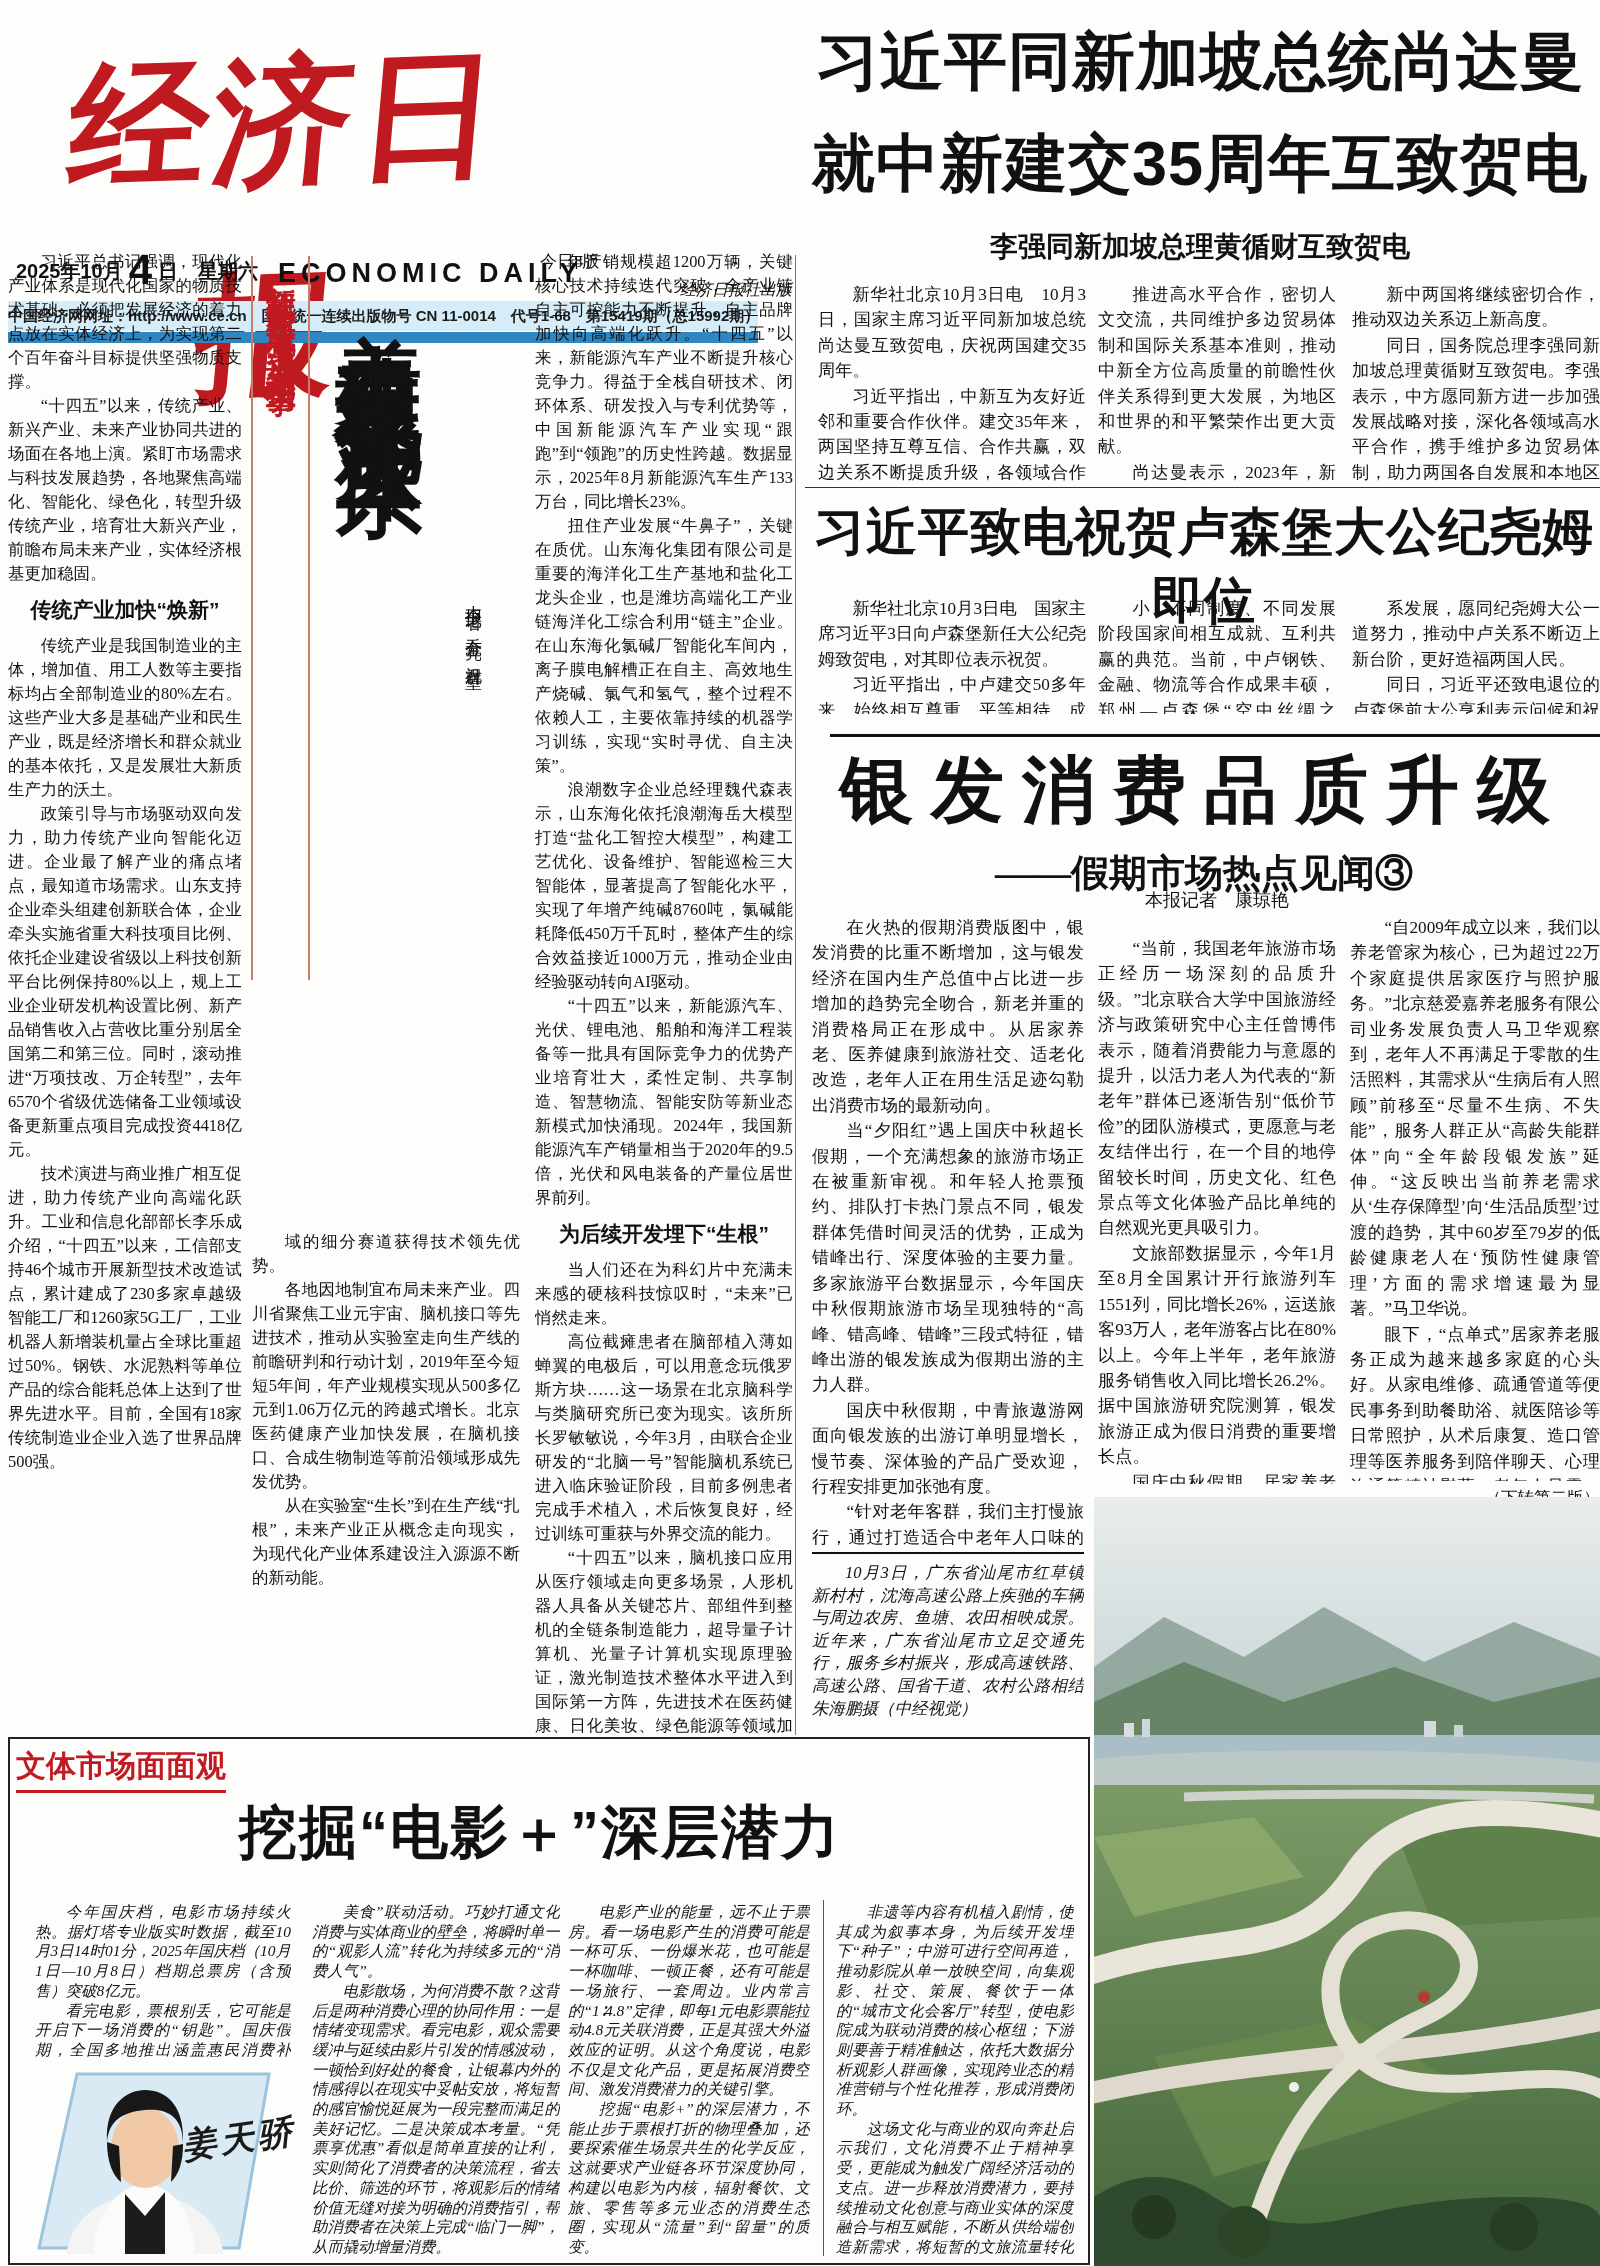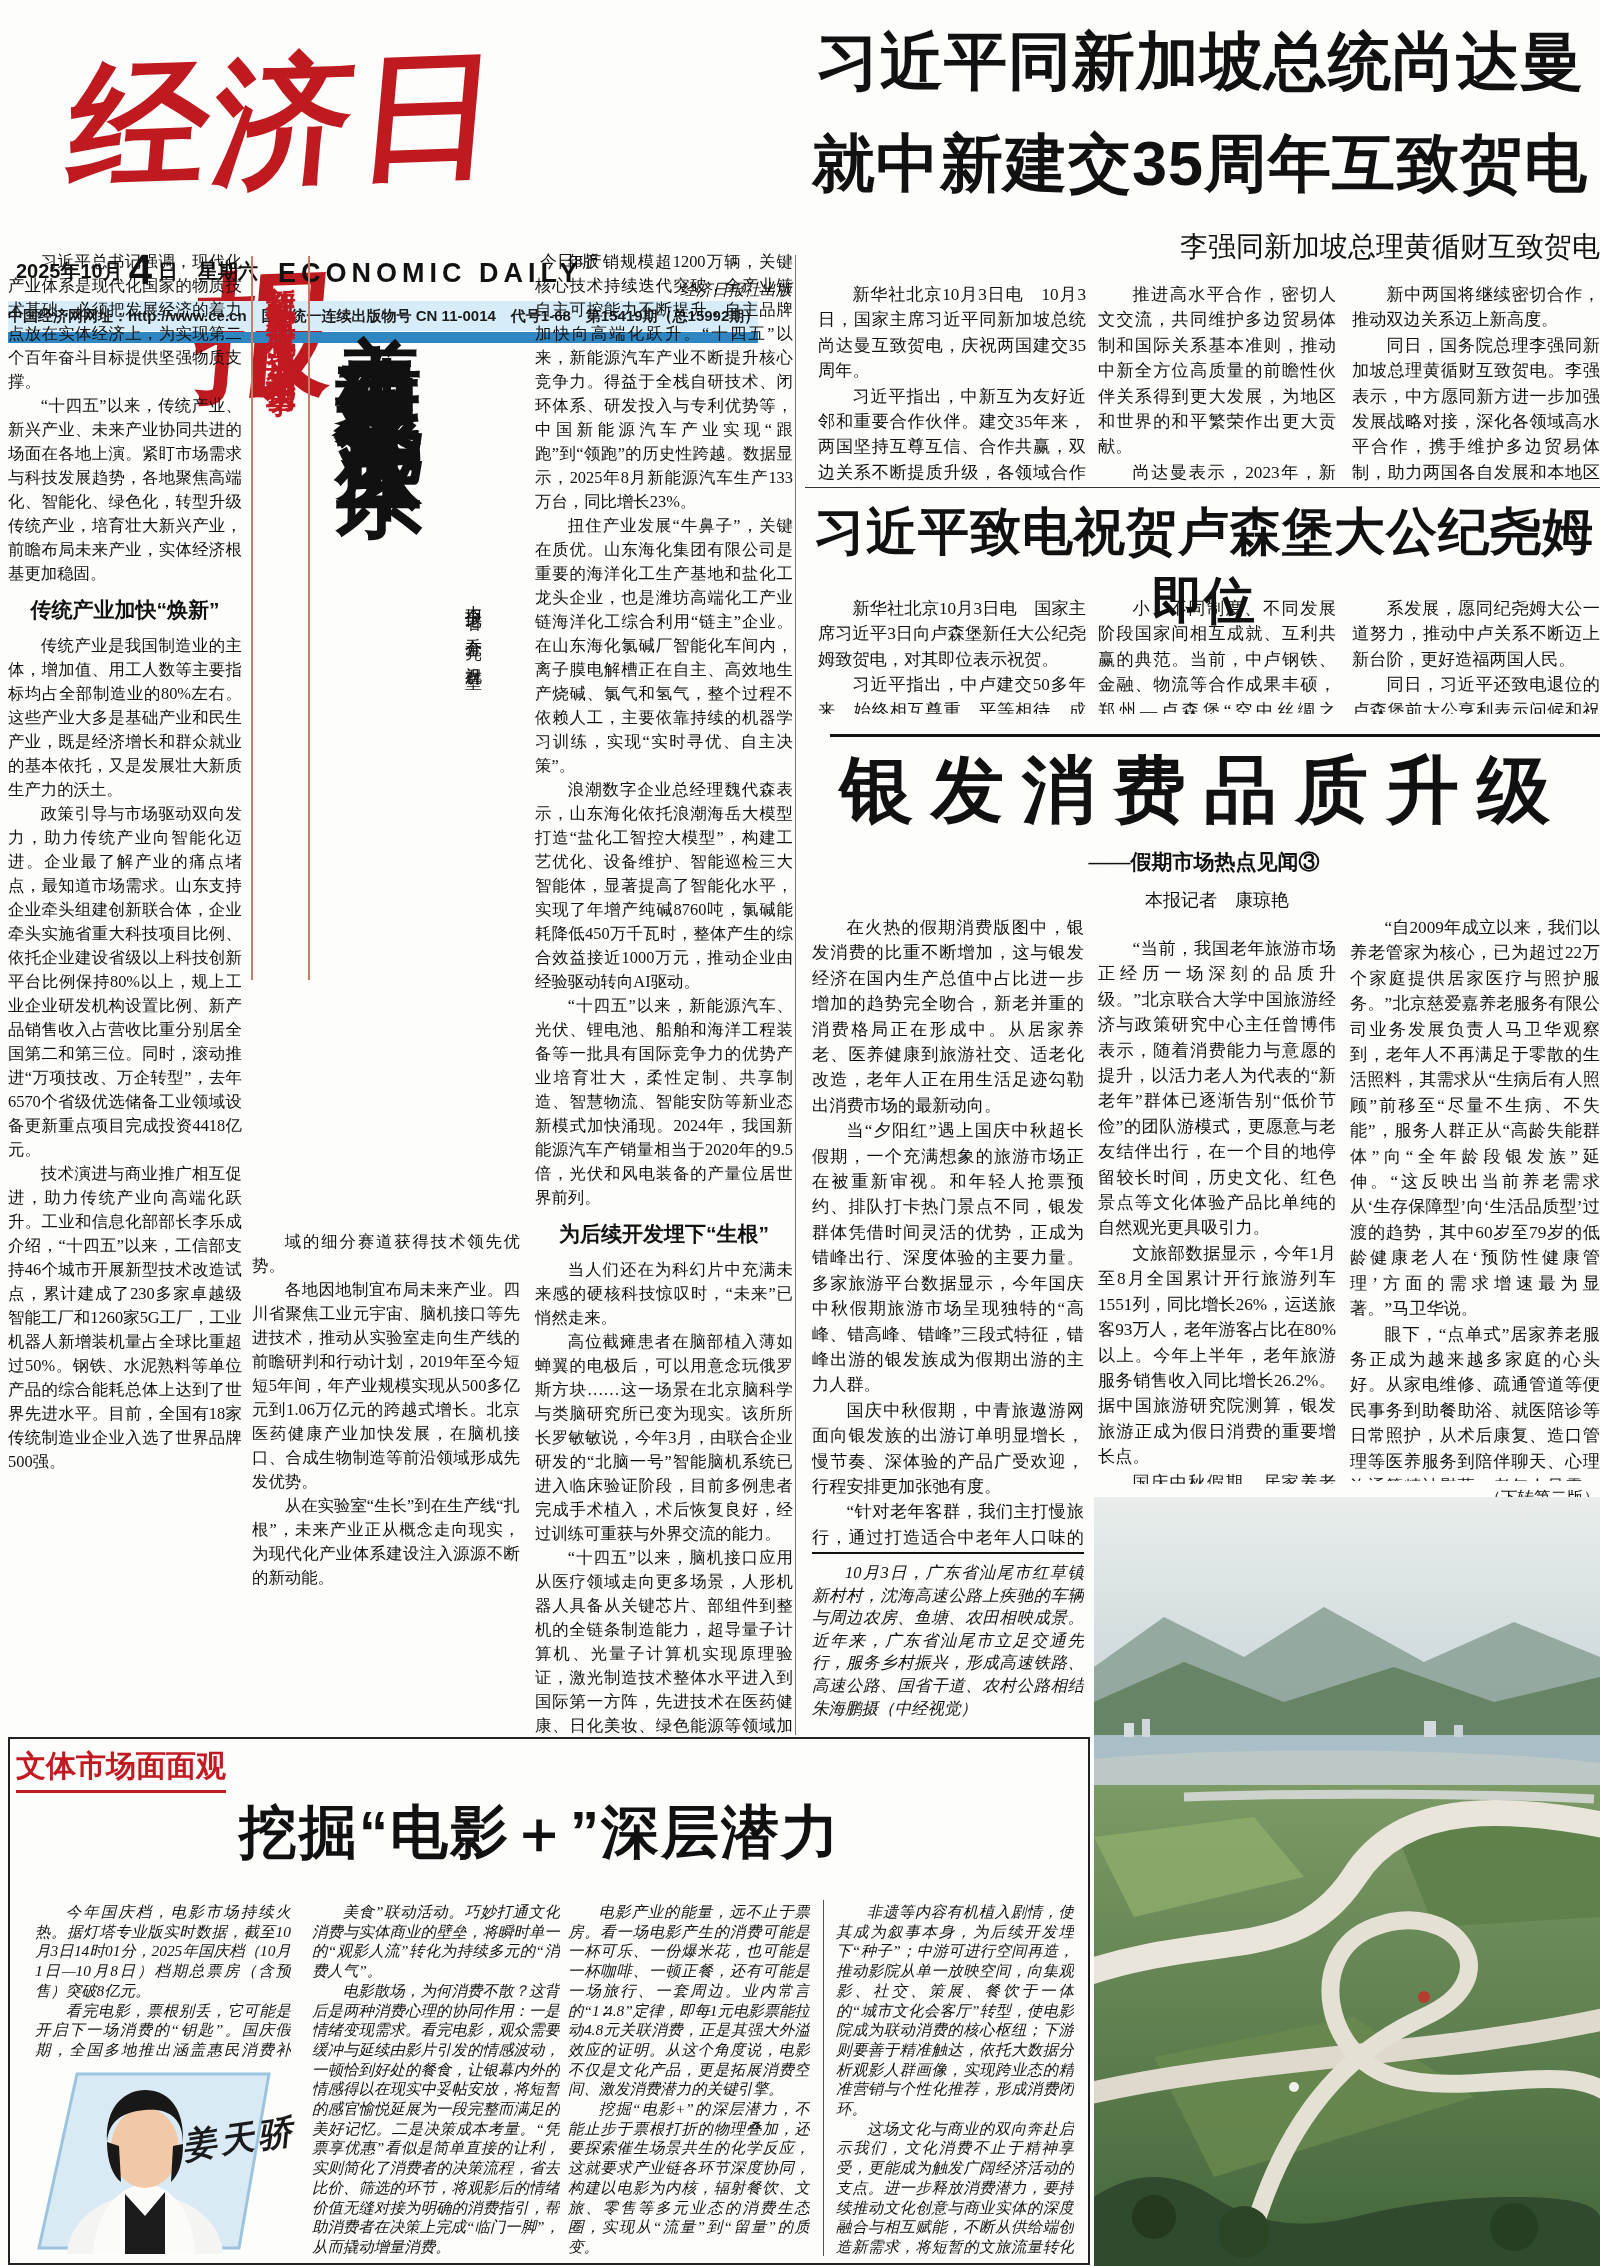--- a/index.html
+++ b/index.html
@@ -18,25 +18,25 @@
             font-size:27px;font-weight:bold;letter-spacing:5px;white-space:nowrap;}
   #edition{left:540px;top:250px;width:252px;font-size:17px;}
   #publisher{left:540px;top:280px;width:252px;text-align:right;font-size:16px;font-style:italic;}
   #infobar{left:8px;top:301px;width:750px;height:30px;background:#d6ecf8;
            font-family:"Liberation Sans",sans-serif;font-size:15px;font-weight:bold;
            line-height:30px;text-align:center;color:#1b1b1b;white-space:nowrap;overflow:hidden;}
   #infobar-strip{left:8px;top:332px;width:750px;height:11px;background:#2f86c0;}
   
   .hei{font-family:"Liberation Sans","DejaVu Sans",sans-serif;font-weight:900;}
   #sg-headline{left:800px;top:10px;width:800px;text-align:center;font-size:63px;line-height:1.62;letter-spacing:1px;}
-  #sg-subhead{left:800px;top:228px;width:800px;text-align:right;font-size:28px;font-weight:normal;}
+  #sg-subhead{left:800px;top:228px;width:800px;text-align:center;font-size:28px;font-weight:bold;}
   #lux-headline{left:808px;top:498px;width:792px;text-align:center;font-size:51px;letter-spacing:1px;}
   #silver-headline{left:808px;top:742px;width:792px;text-align:center;font-size:73px;font-weight:900;
                    letter-spacing:18px;font-family:"DejaVu Serif",serif;}
-  #silver-subtitle{left:808px;top:848px;width:792px;text-align:center;font-size:21px;font-weight:bold;}
+  #silver-subtitle{left:808px;top:848px;width:792px;text-align:center;font-size:38px;font-weight:bold;}
   #silver-byline{left:1098px;top:888px;width:238px;text-align:center;font-size:18px;}
   
   .col{position:absolute;text-align:justify;overflow:hidden;font-size:17.2px;line-height:25.4px;}
   .col p{margin:0;text-indent:2em;}
   .colsm{font-size:16.4px;line-height:24px;}
   .subhead{text-align:center;font-weight:bold;font-size:21px;margin:12px 0;text-indent:0 !important;
            font-family:"Liberation Sans",sans-serif;}
   .rule{position:absolute;background:#333;}
   .vrule{position:absolute;width:1px;background:#777;}
   

